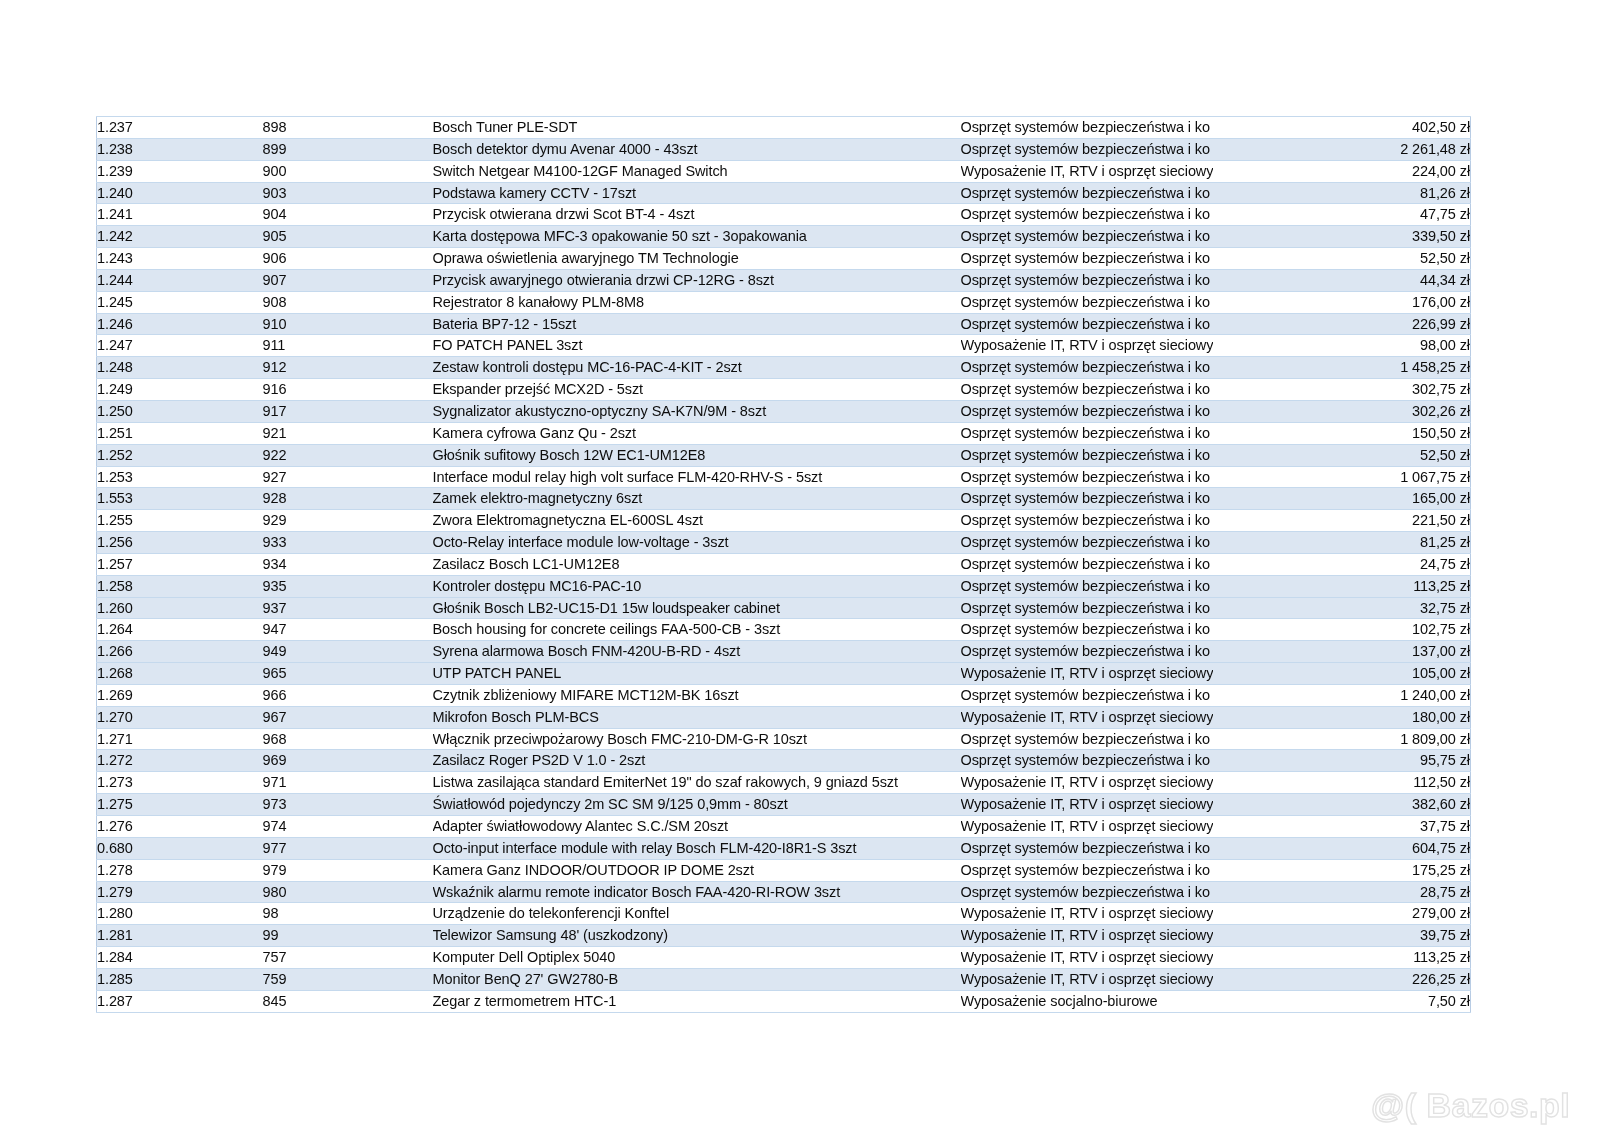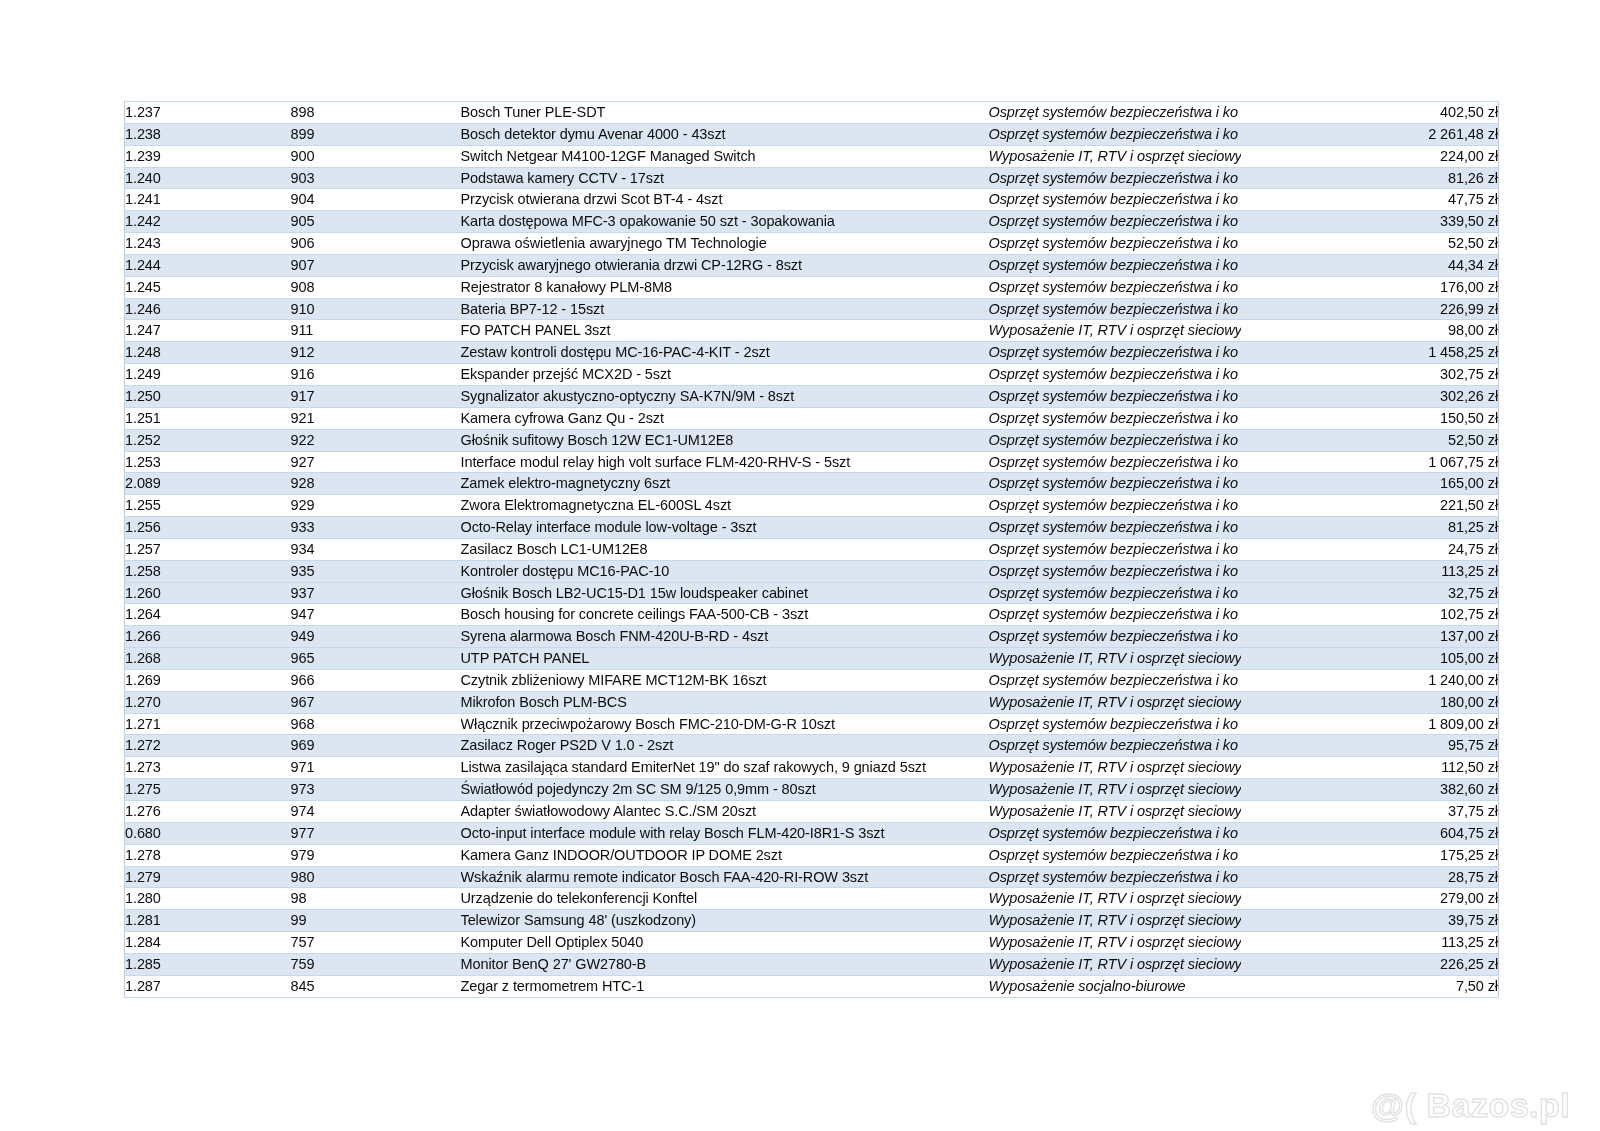--- a/index.html
+++ b/index.html
@@ -11,23 +11,22 @@
     width: 1600px;
     height: 1131px;
     position: relative;
     font-family: "Liberation Sans", sans-serif;
     overflow: hidden;
   }
 
   #sheet {
     position: absolute;
     left: 96px;
-    top: 101px;
+    top: 116px;
     width: 1374px;
-    margin-left: 28px;
   }
 
   table.grid {
     border-collapse: collapse;
     table-layout: fixed;
     width: 1374px;
     border-top: 1px solid #b8cce4;
     border-bottom: 1px solid #b8cce4;
     border-left: 1px solid #b8cce4;
     border-right: 1px solid #b8cce4;
@@ -74,21 +73,20 @@
     overflow: hidden;
     white-space: nowrap;
   }
   td.desc.spill > span { width: 590px; }
 
   td.cat > span {
     display: block;
     width: 252px;
     overflow: hidden;
     white-space: nowrap;
-    font-style: italic;
   }
 
   
   #watermark {
     position: absolute;
     left: 1371px;
     top: 1068px;
     width: 215px;
     height: 42px;
     font-size: 34px;
@@ -298,21 +296,21 @@
           <td class="id">927</td>
           <td class="desc">
             <span>Interface modul relay high volt surface FLM-420-RHV-S - 5szt</span>
           </td>
           <td class="cat">
             <span>Osprzęt systemów bezpieczeństwa i ko</span>
           </td>
           <td class="val">1 067,75 zł</td>
         </tr>
         <tr class="band-odd">
-          <td class="lp">2.089</td>
+          <td class="lp">1.553</td>
           <td class="id">928</td>
           <td class="desc">
             <span>Zamek elektro-magnetyczny 6szt</span>
           </td>
           <td class="cat">
             <span>Osprzęt systemów bezpieczeństwa i ko</span>
           </td>
           <td class="val">165,00 zł</td>
         </tr>
         <tr class="band-even">

